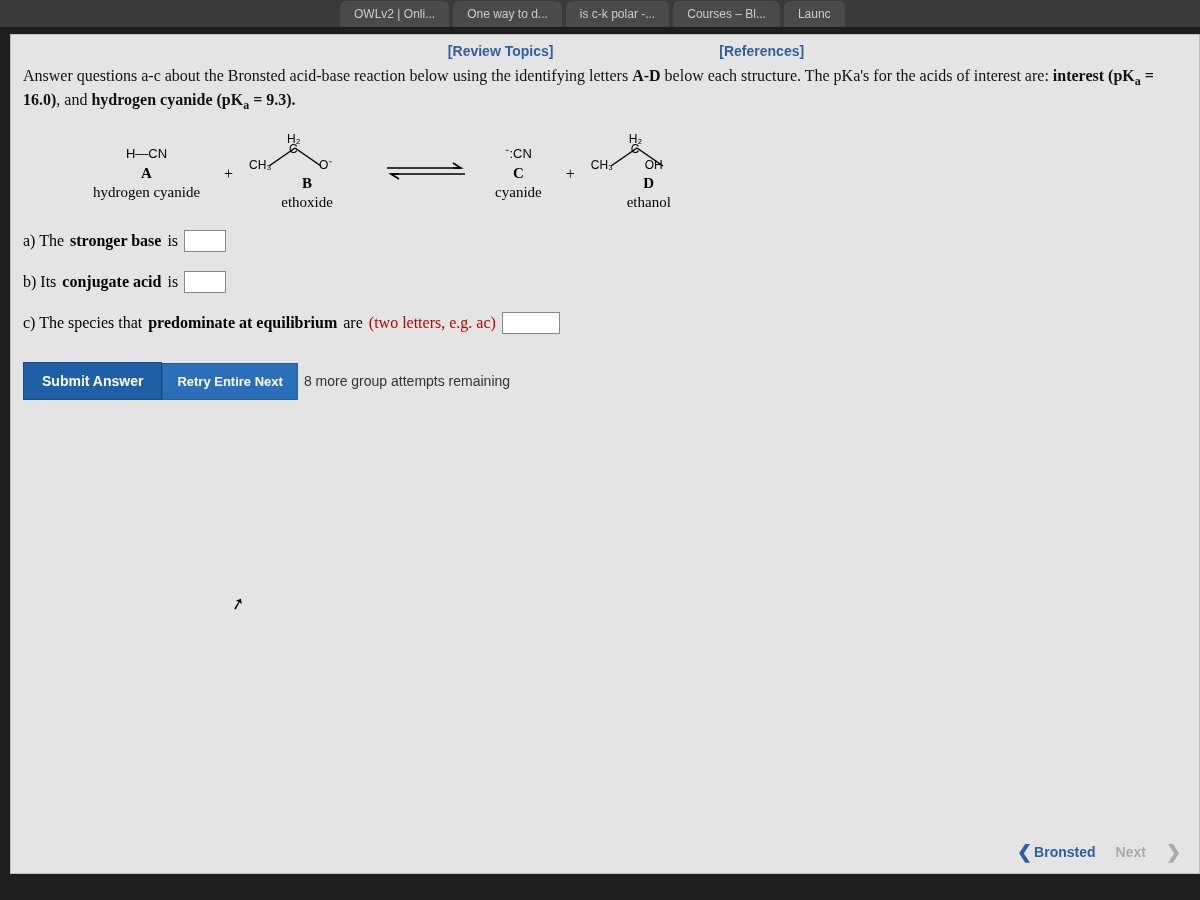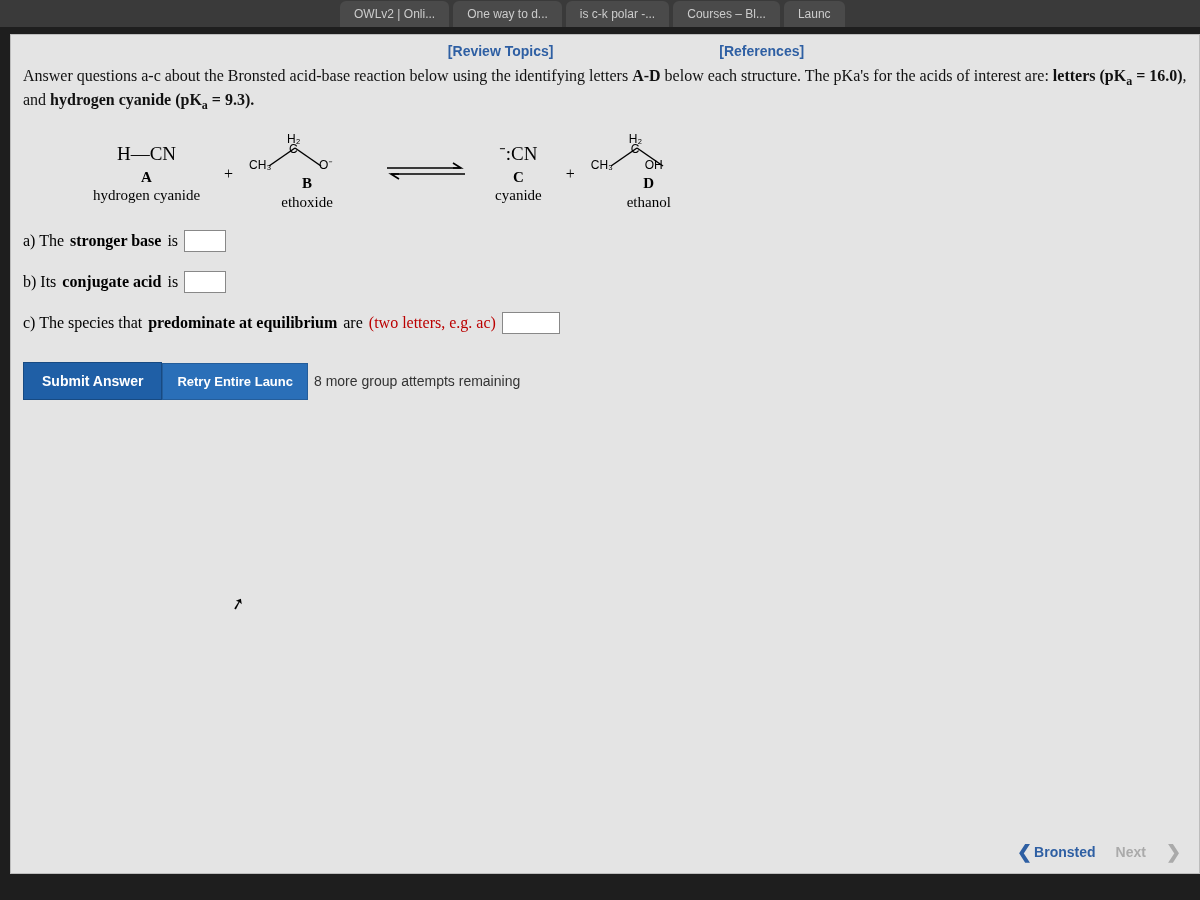--- a/index.html
+++ b/index.html
@@ -67,21 +67,21 @@
     display: flex;
     align-items: center;
     gap: 24px;
     margin: 22px 0 18px 70px;
     font-size: 15px;
   }
   .species {
     text-align: center;
     line-height: 1.25;
   }
-  .species .struct { font-family: Liberation Serif, serif; font-size: 19px; }
+  .species .struct { font-family: Liberation Sans, sans-serif; font-size: 13px; }
   .species .letter { font-weight: bold; margin-top: 2px; }
   .species .name { }
   .plus { font-size: 16px; }
   .arrow { font-size: 18px; letter-spacing: -1px; }
   .ethstruct {
     position: relative;
     width: 100px;
     height: 36px;
   }
   .ethstruct svg { width: 100px; height: 36px; }
@@ -180,21 +180,21 @@
   </div>
 
   <div class="content-panel">
 
     <div class="top-links">
       <span class="tl">[Review Topics]</span>
       <span class="tl">[References]</span>
     </div>
 
     <p class="instr">
-      <span>Answer questions a-c about the Bronsted acid-base reaction below using the identifying letters </span><b>A-D</b><span> below each structure. The pKa's for the acids of interest are: </span><b><span>letters (pK</span><span class="pka-sub">a</span><span> = 16.0)</span></b><span>, and </span><b><span>hydrogen cyanide (pK</span><span class="pka-sub">a</span><span> = 9.3).</span></b>
+      <span>Answer questions a-c about the Bronsted acid-base reaction below using the identifying letters </span><b>A-D</b><span> below each structure. The pKa's for the acids of interest are: </span><b><span>interest (pK</span><span class="pka-sub">a</span><span> = 16.0)</span></b><span>, and </span><b><span>hydrogen cyanide (pK</span><span class="pka-sub">a</span><span> = 9.3).</span></b>
     </p>
 
     <div class="reaction">
 
       <div class="species">
         <div class="struct">H—CN</div>
         <div class="letter">A</div>
         <div class="name">hydrogen cyanide</div>
       </div>
 
@@ -265,21 +265,21 @@
     <div class="qline">
       <span>c) The species that </span>
       <b>predominate at equilibrium</b>
       <span> are </span>
       <span class="redhint">(two letters, e.g. ac)</span>
       <input type="text" style="width: 58px;">
     </div>
 
     <div class="btnrow">
       <button class="btn-primary">Submit Answer</button>
-      <button class="btn-secondary">Retry Entire Launc</button>
+      <button class="btn-secondary">Retry Entire Next</button>
       <span class="attempts">8 more group attempts remaining</span>
     </div>
 
     <div class="footer-nav">
       <span class="nav-prev">
         <span class="chev">❮</span>
         <span>Bronsted</span>
       </span>
       <span class="nav-next">
         <span>Next</span>

